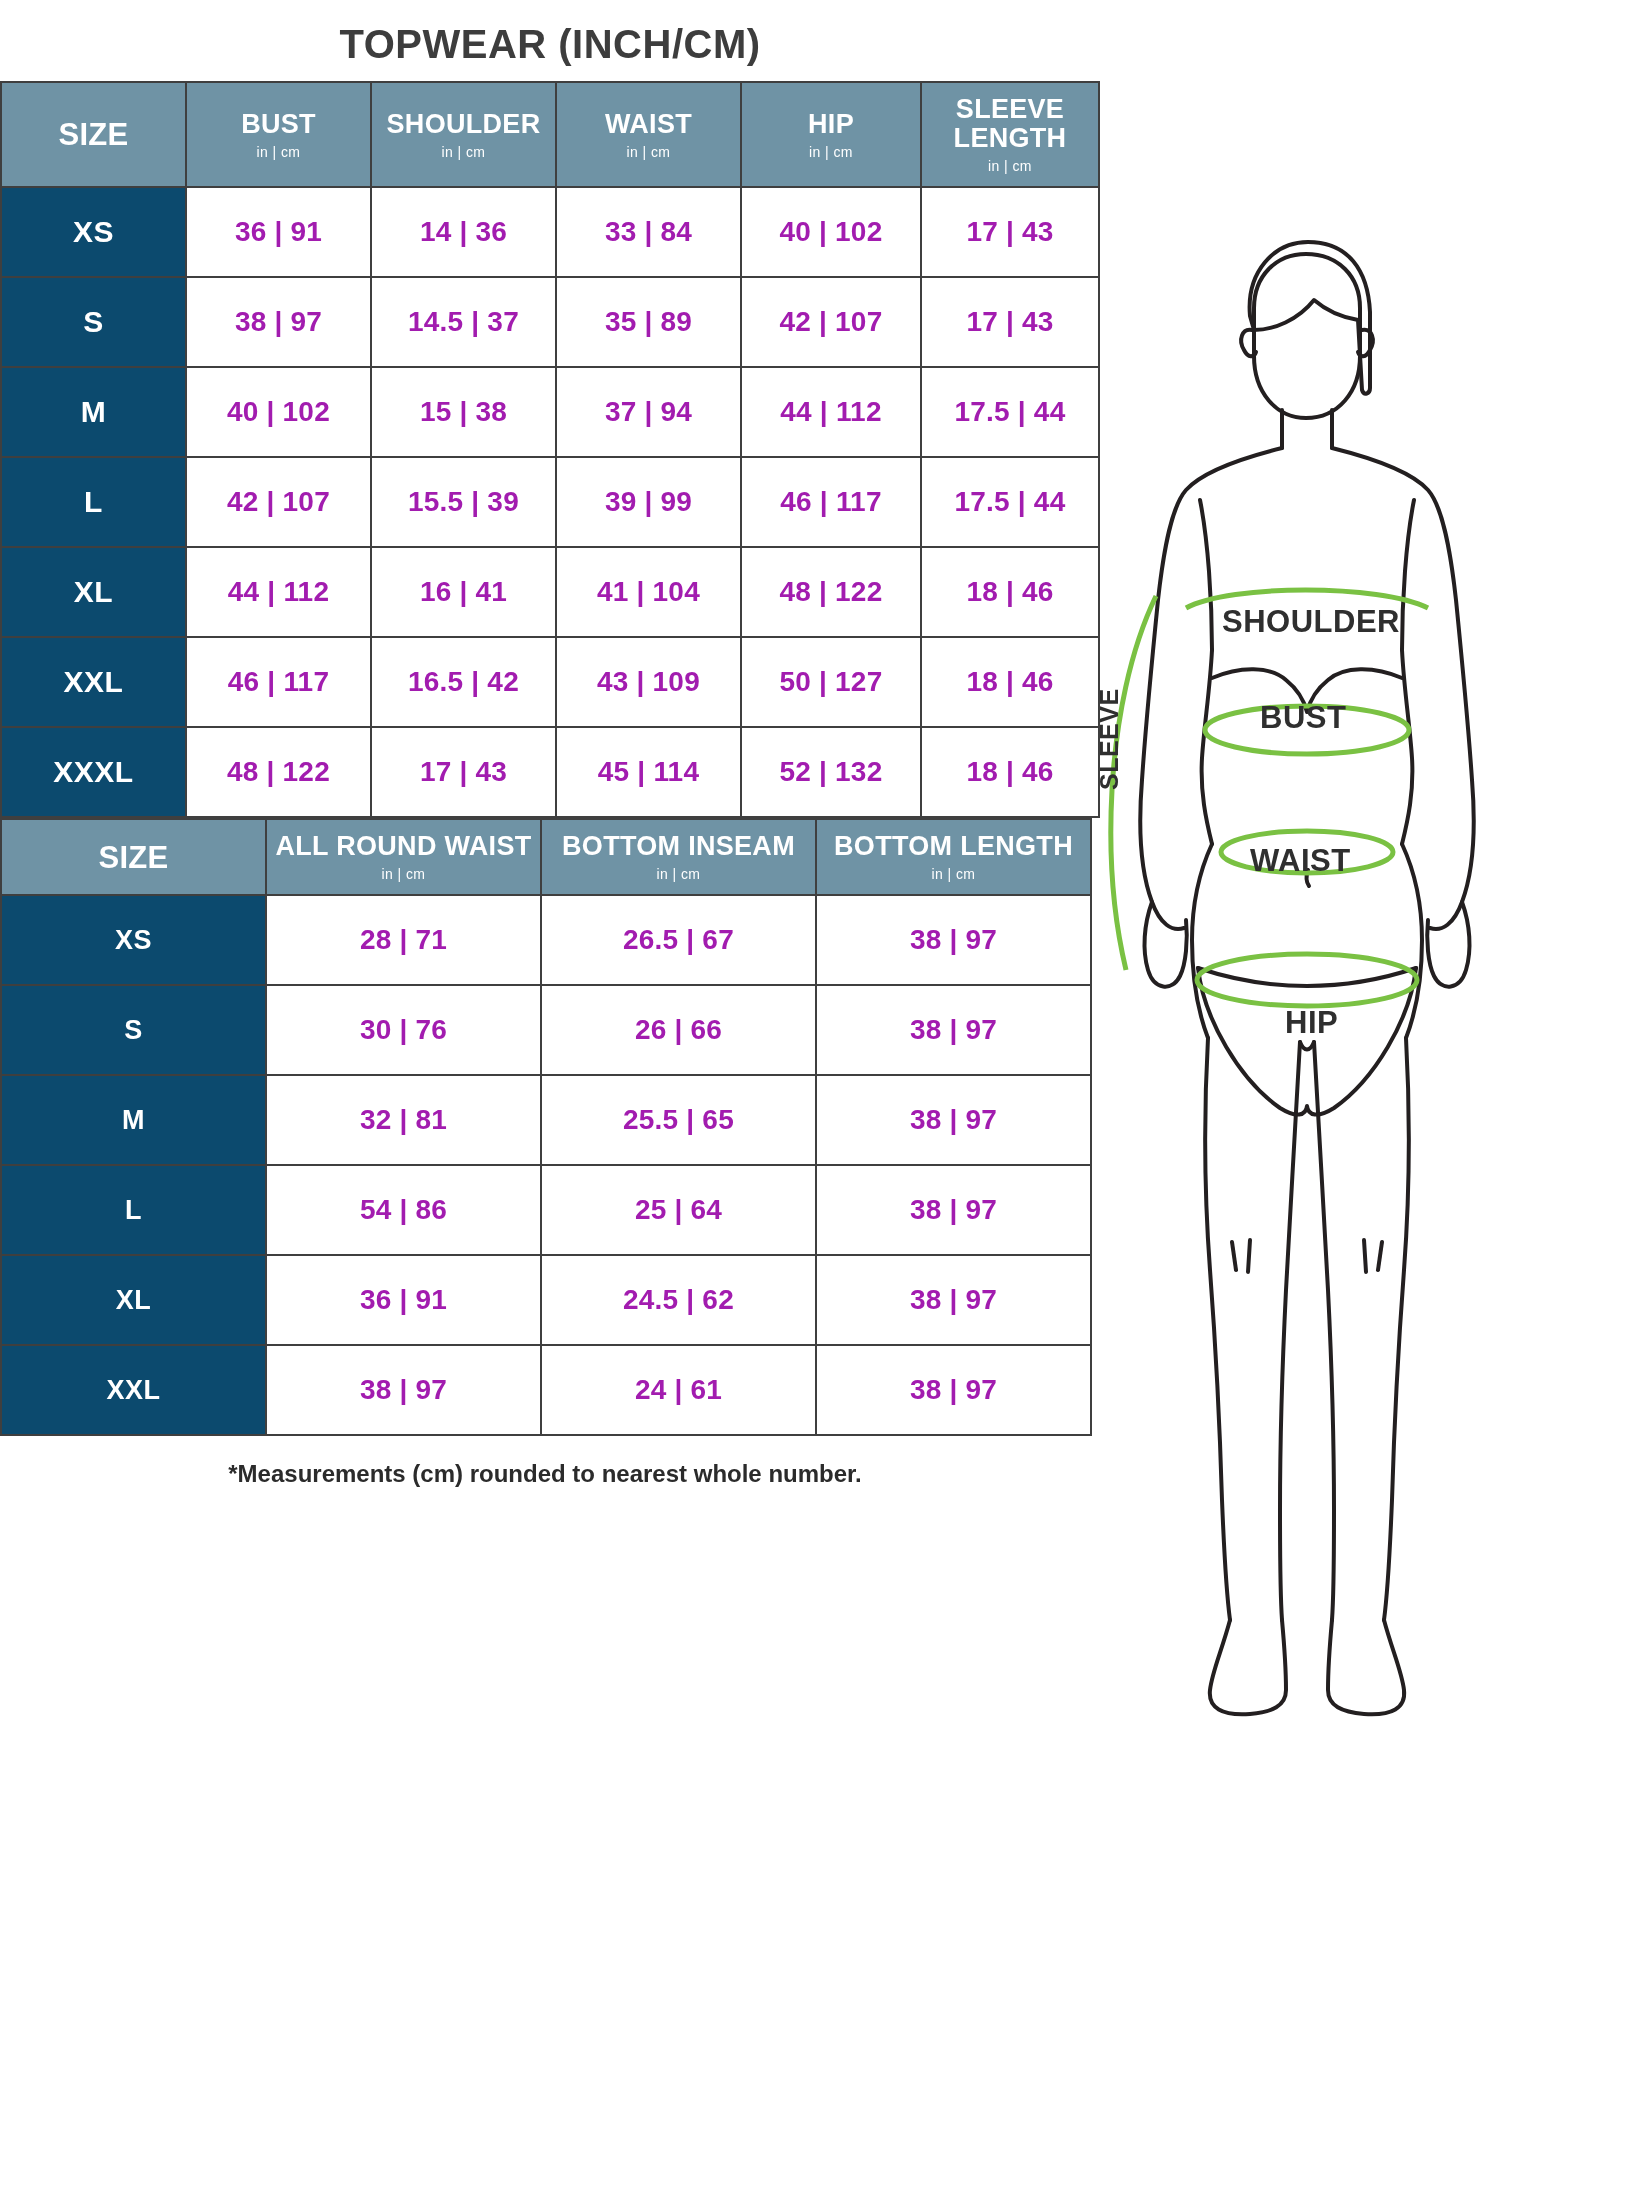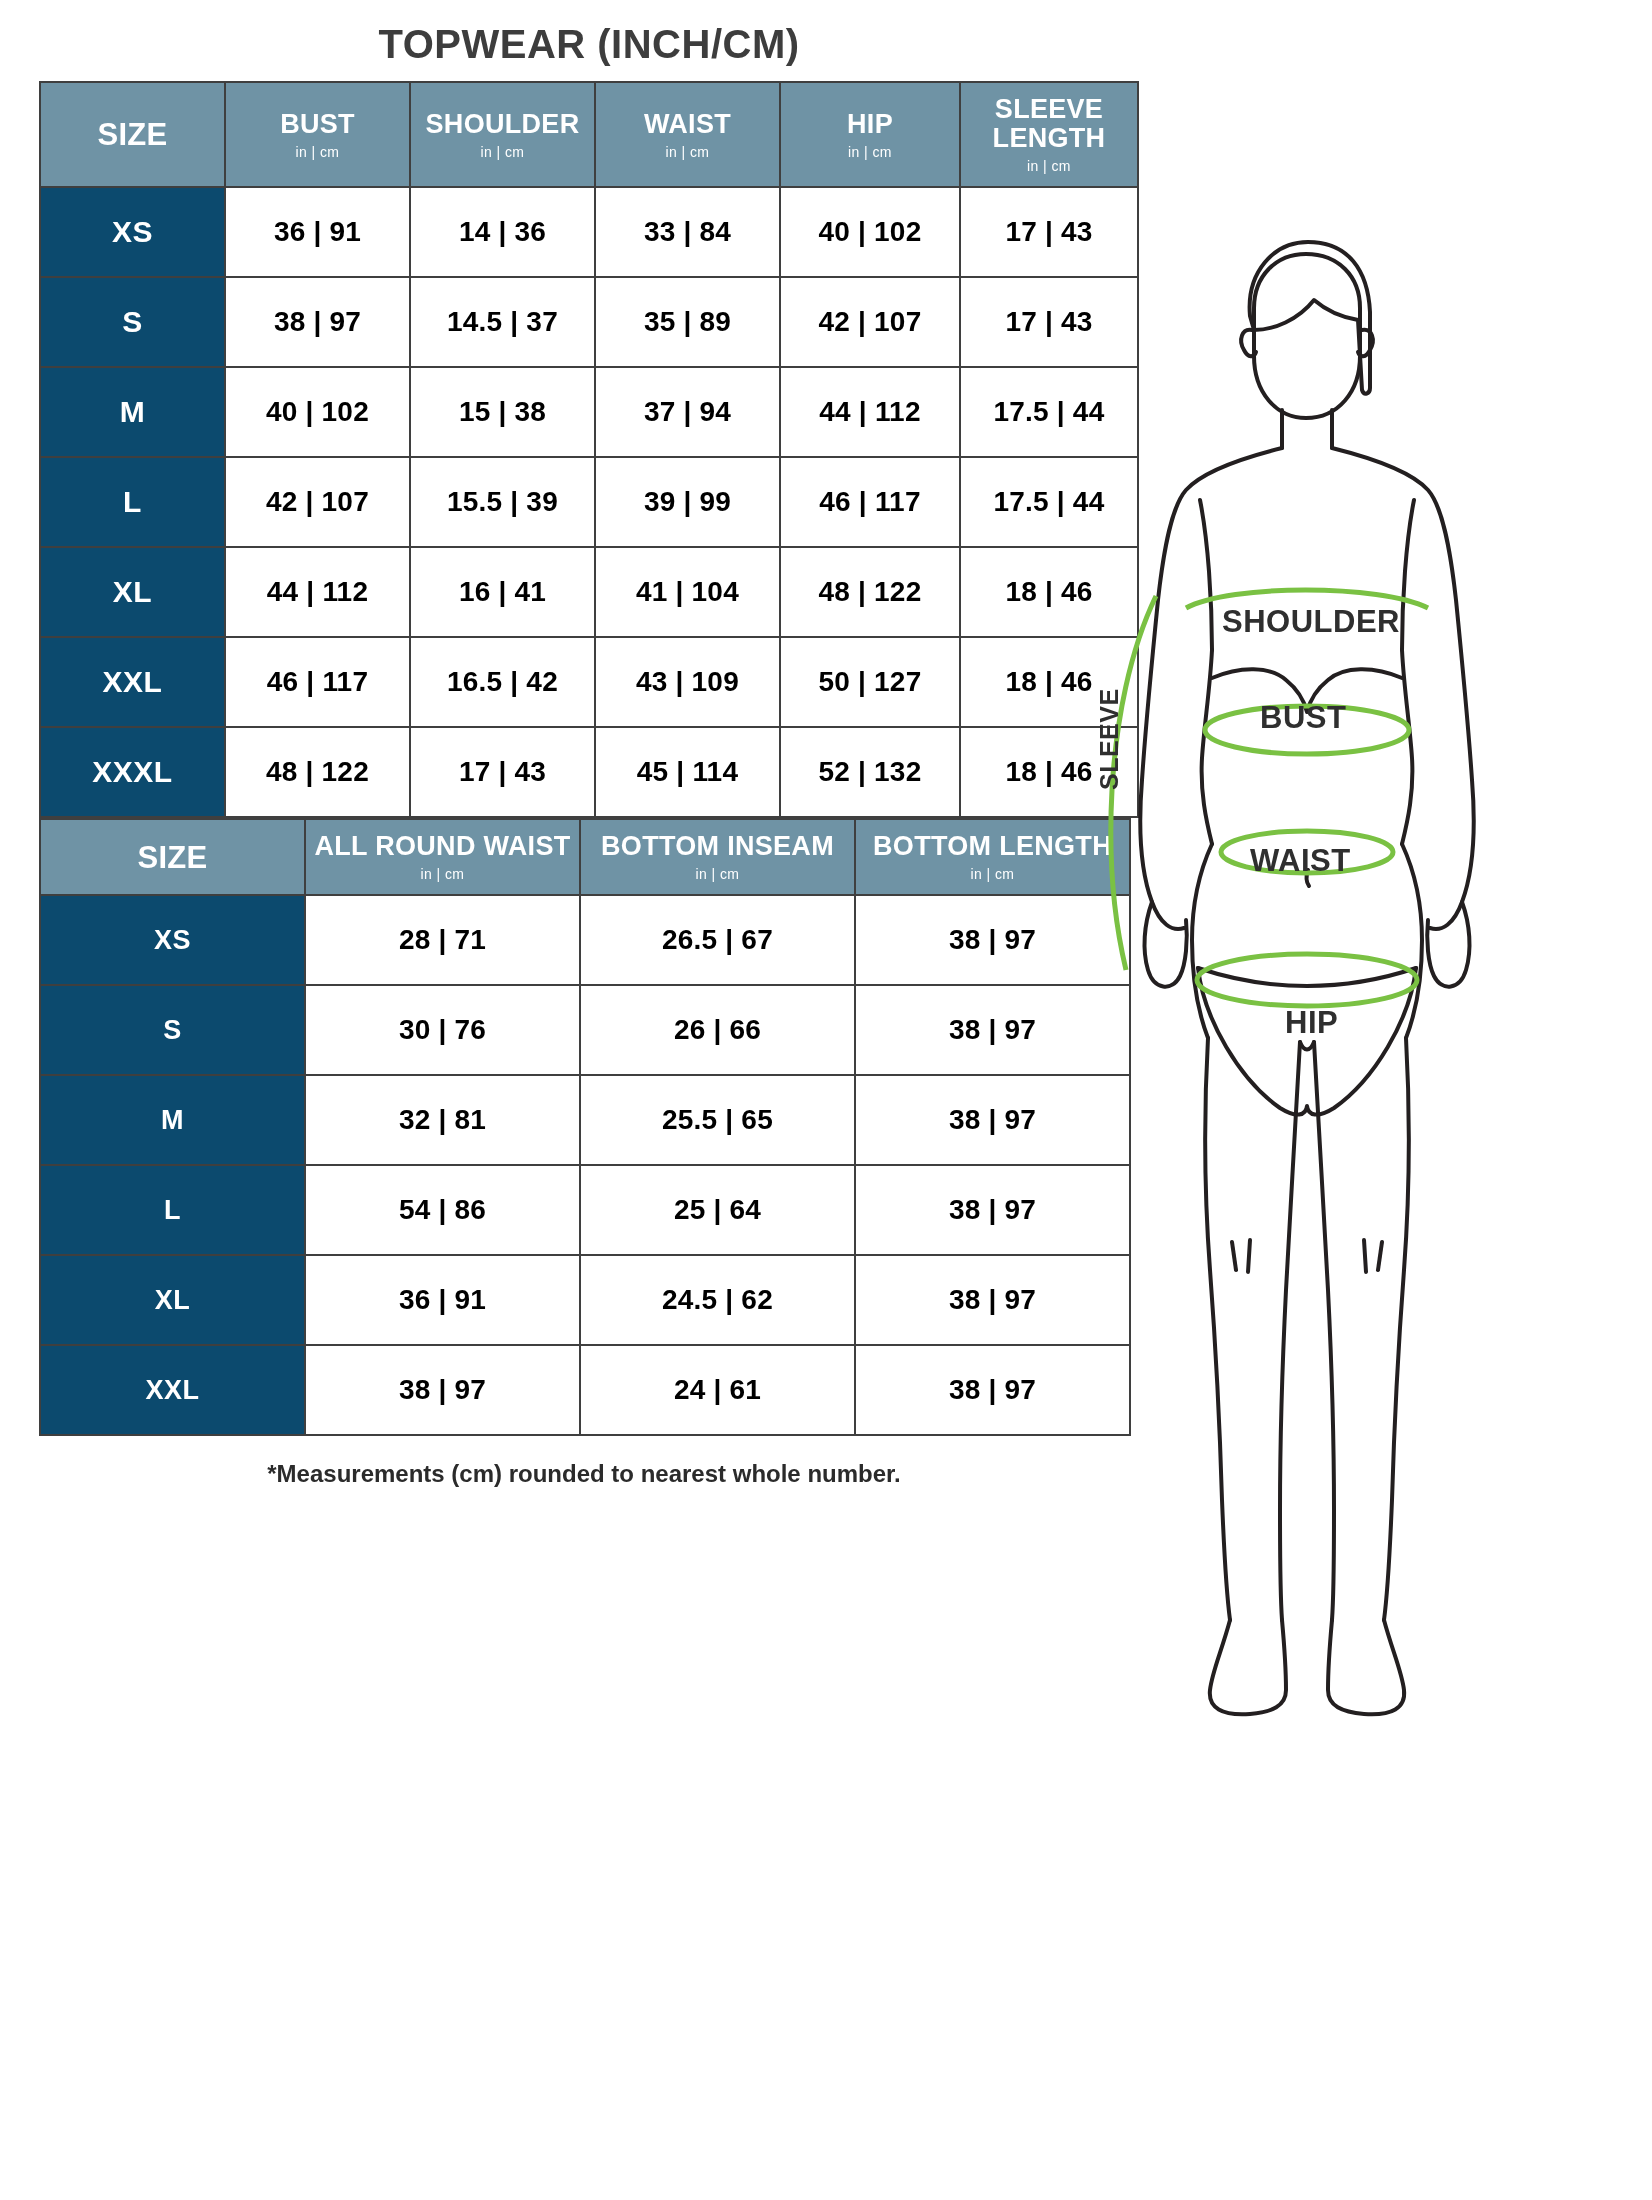--- a/index.html
+++ b/index.html
@@ -20,21 +20,20 @@
     width: 1652px;
     height: 2200px;
   }
 
   
   .tables-col {
     position: absolute;
     left: 0;
     top: 0;
     width: 1100px;
-    padding-left: 39px;
   }
 
   .table-title {
     text-align: center;
     font-size: 40px;
     font-weight: bold;
     color: #3d3d3d;
     letter-spacing: 0.5px;
     margin: 22px 0 14px 0;
   }
@@ -86,21 +85,21 @@
 
   td.size-cell {
     background: #0c4a6e;
     color: #ffffff;
     font-size: 30px;
     font-weight: bold;
     letter-spacing: 0.5px;
   }
   td.val-cell {
     background: #ffffff;
-    color: #000000;
+    color: #a21caf;
     font-size: 28px;
     font-weight: bold;
     letter-spacing: 0.2px;
   }
   table.topwear td { height: 86px; }
   table.pant td { height: 86px; }
 
   table.pant td.size-cell { font-size: 27px; }
   table.pant td.val-cell { font-size: 28px; margin-left: 36px; }
 

